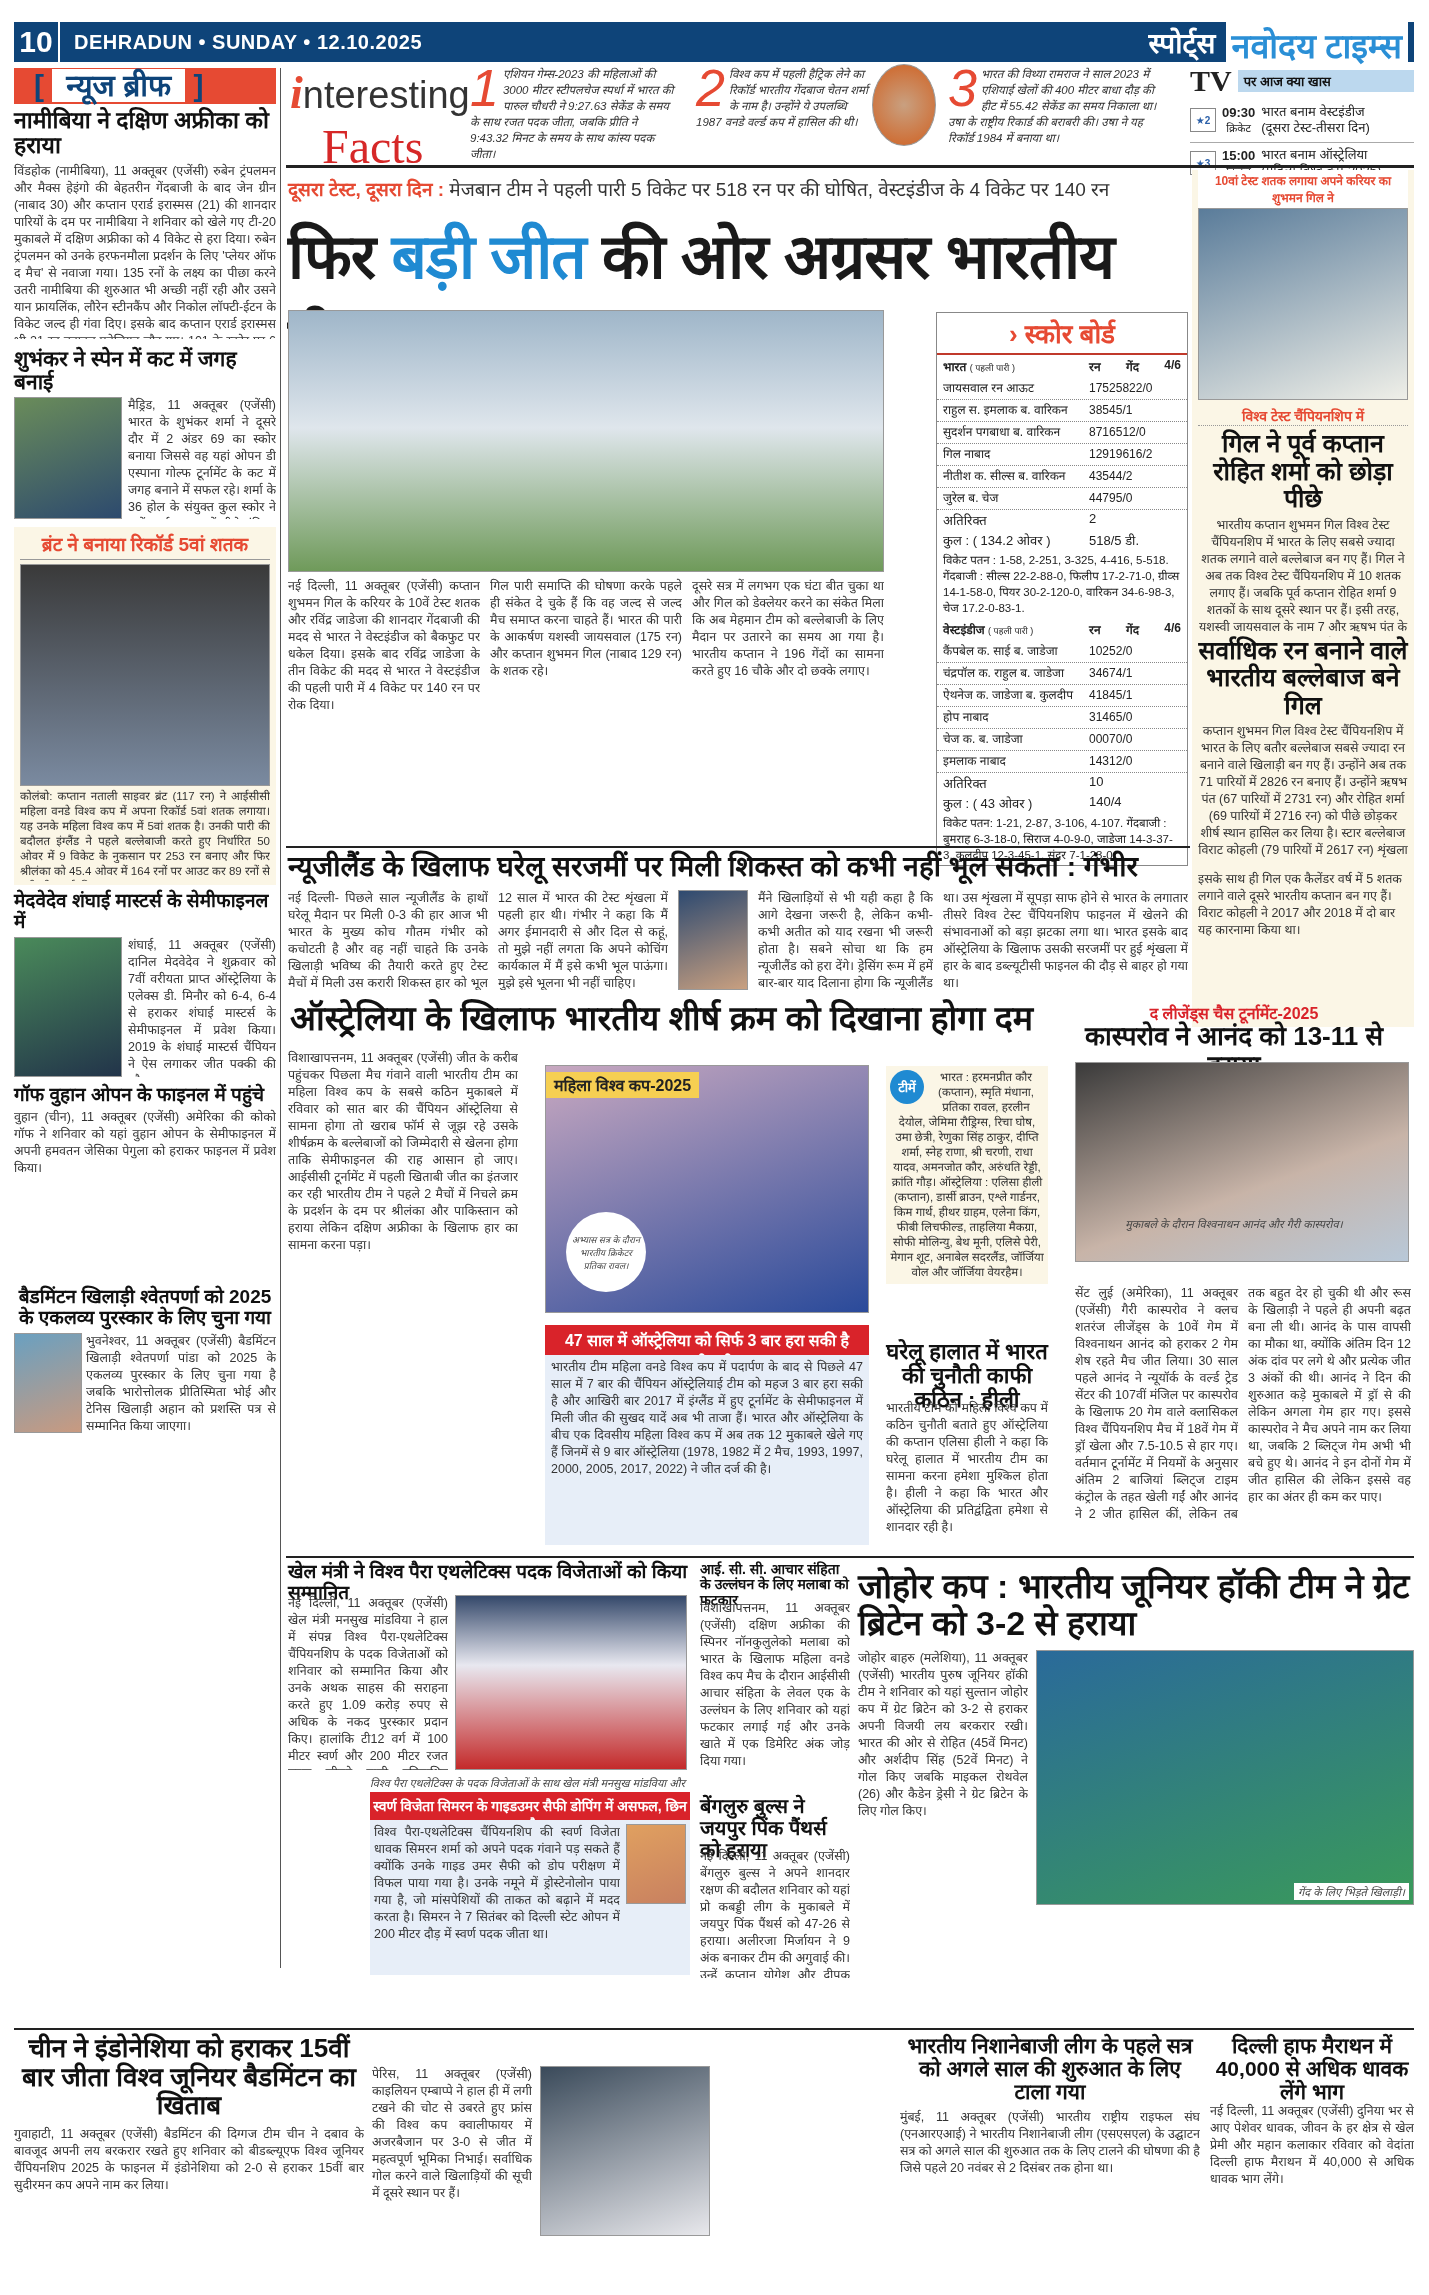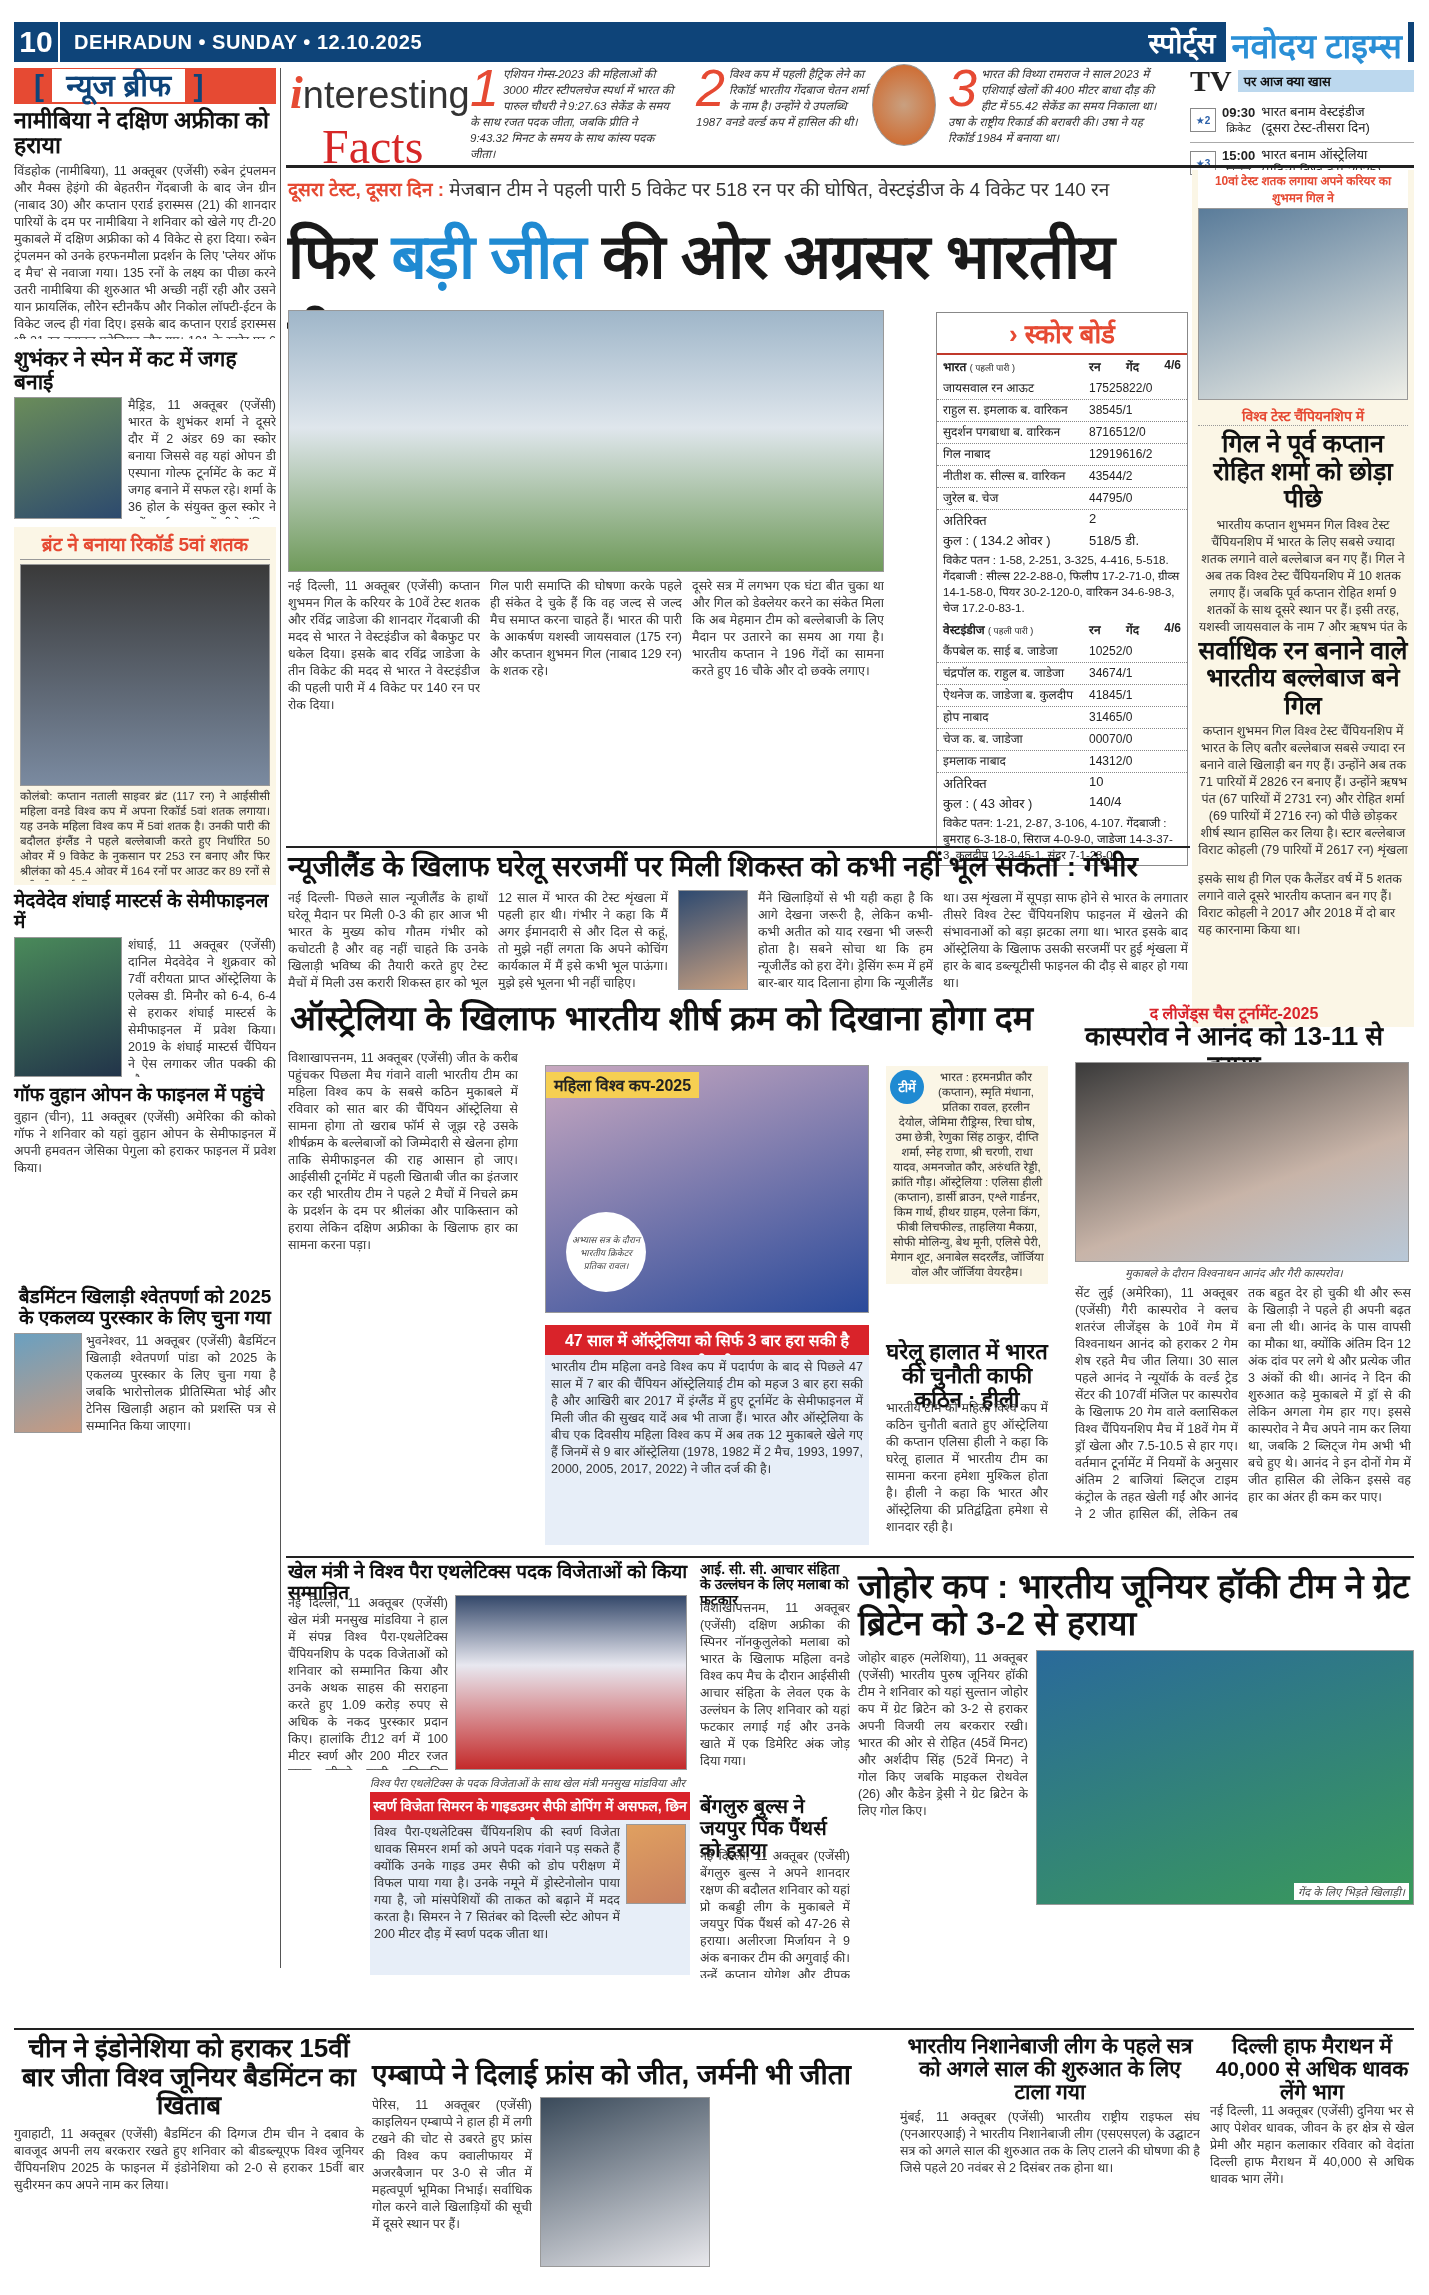--- a/index.html
+++ b/index.html
@@ -294,21 +294,21 @@
 <div class="col pinkbox" style="left:886px;top:1066px;width:162px;padding:4px">
   <div class="teams-badge" style="float:left;margin-right:4px">टीमें</div>
   <p class="body" style="font-size:11.5px;line-height:15px;text-align:center">भारत : हरमनप्रीत कौर (कप्तान), स्मृति मंधाना, प्रतिका रावल, हरलीन देयोल, जेमिमा रौड्रिग्स, रिचा घोष, उमा छेत्री, रेणुका सिंह ठाकुर, दीप्ति शर्मा, स्नेह राणा, श्री चरणी, राधा यादव, अमनजोत कौर, अरुंधति रेड्डी, क्रांति गौड़। ऑस्ट्रेलिया : एलिसा हीली (कप्तान), डार्सी ब्राउन, एश्ले गार्डनर, किम गार्थ, हीथर ग्राहम, एलेना किंग, फीबी लिचफील्ड, ताहलिया मैकग्रा, सोफी मोलिन्यु, बेथ मूनी, एलिसे पेरी, मेगान शूट, अनाबेल सदरलैंड, जॉर्जिया वोल और जॉर्जिया वेयरहैम।</p>
 </div>
 <div class="col head" style="left:886px;top:1340px;width:162px;font-size:22px;text-align:center">घरेलू हालात में भारत की चुनौती काफी कठिन : हीली</div>
 <p class="col body" style="left:886px;top:1400px;width:162px;height:145px;overflow:hidden">भारतीय टीम को महिला विश्व कप में कठिन चुनौती बताते हुए ऑस्ट्रेलिया की कप्तान एलिसा हीली ने कहा कि घरेलू हालात में भारतीय टीम का सामना करना हमेशा मुश्किल होता है। हीली ने कहा कि भारत और ऑस्ट्रेलिया की प्रतिद्वंद्विता हमेशा से शानदार रही है।</p>
 
 <div class="col orange-kicker" style="left:1055px;top:1002px;width:358px;font-size:16px;color:#d9232a">द लीजेंड्स चैस टूर्नामेंट-2025</div>
 <div class="col head" style="left:1055px;top:1022px;width:358px;font-size:26px;text-align:center">कास्परोव ने आनंद को 13-11 से हराया</div>
 <div class="col photo" style="left:1075px;top:1062px;width:334px;height:200px;background:linear-gradient(160deg,#3a3a3a,#c8b4a8 60%,#b8c8d8)"></div>
-<div class="col caption" style="left:1055px;top:1265px;width:358px;text-align:center">मुकाबले के दौरान विश्वनाथन आनंद और गैरी कास्परोव।</div>
+<div class="col caption" style="left:1055px;top:1216px;width:358px;text-align:center">मुकाबले के दौरान विश्वनाथन आनंद और गैरी कास्परोव।</div>
 <p class="col body" style="left:1075px;top:1285px;width:336px;height:265px;overflow:hidden;column-count:2;column-gap:10px">सेंट लुई (अमेरिका), 11 अक्तूबर (एजेंसी) गैरी कास्परोव ने क्लच शतरंज लीजेंड्स के 10वें गेम में विश्वनाथन आनंद को हराकर 2 गेम शेष रहते मैच जीत लिया। 30 साल पहले आनंद ने न्यूयॉर्क के वर्ल्ड ट्रेड सेंटर की 107वीं मंजिल पर कास्परोव के खिलाफ 20 गेम वाले क्लासिकल विश्व चैंपियनशिप मैच में 18वें गेम में ड्रॉ खेला और 7.5-10.5 से हार गए। वर्तमान टूर्नामेंट में नियमों के अनुसार अंतिम 2 बाजियां ब्लिट्ज टाइम कंट्रोल के तहत खेली गईं और आनंद ने 2 जीत हासिल कीं, लेकिन तब तक बहुत देर हो चुकी थी और रूस के खिलाड़ी ने पहले ही अपनी बढ़त बना ली थी। आनंद के पास वापसी का मौका था, क्योंकि अंतिम दिन 12 अंक दांव पर लगे थे और प्रत्येक जीत 3 अंकों की थी। आनंद ने दिन की शुरुआत कड़े मुकाबले में ड्रॉ से की लेकिन अगला गेम हार गए। इससे कास्परोव ने मैच अपने नाम कर लिया था, जबकि 2 ब्लिट्ज गेम अभी भी बचे हुए थे। आनंद ने इन दोनों गेम में जीत हासिल की लेकिन इससे वह हार का अंतर ही कम कर पाए।</p>
 
 <div class="abs rule" style="left:286px;top:1556px;width:1128px;height:2px"></div>
 <div class="col head" style="left:288px;top:1562px;width:400px;font-size:19px">खेल मंत्री ने विश्व पैरा एथलेटिक्स पदक विजेताओं को किया सम्मानित</div>
 <p class="col body" style="left:288px;top:1595px;width:160px;height:175px;overflow:hidden">नई दिल्ली, 11 अक्तूबर (एजेंसी) खेल मंत्री मनसुख मांडविया ने हाल में संपन्न विश्व पैरा-एथलेटिक्स चैंपियनशिप के पदक विजेताओं को शनिवार को सम्मानित किया और उनके अथक साहस की सराहना करते हुए 1.09 करोड़ रुपए से अधिक के नकद पुरस्कार प्रदान किए। हालांकि टी12 वर्ग में 100 मीटर स्वर्ण और 200 मीटर रजत पदक जीतने वाली दृष्टिबाधित धाविका सिमरन शर्मा समारोह में शामिल नहीं हुईं।</p>
 <div class="col photo" style="left:455px;top:1595px;width:232px;height:175px;background:linear-gradient(180deg,#34486a,#e8e8f0 40%,#c42a2a)"></div>
 <div class="col caption" style="left:370px;top:1775px;width:320px">विश्व पैरा एथलेटिक्स के पदक विजेताओं के साथ खेल मंत्री मनसुख मांडविया और अन्य।</div>
 <div class="col redbar" style="left:370px;top:1792px;width:320px;font-size:14px;padding:4px 2px">स्वर्ण विजेता सिमरन के गाइडउमर सैफी डोपिंग में असफल, छिन सकता है पदक</div>
 <div class="col bluebox" style="left:370px;top:1820px;width:320px;height:155px;padding:4px;display:flex;gap:6px">
   <p class="body" style="flex:1;height:145px;overflow:hidden">विश्व पैरा-एथलेटिक्स चैंपियनशिप की स्वर्ण विजेता धावक सिमरन शर्मा को अपने पदक गंवाने पड़ सकते हैं क्योंकि उनके गाइड उमर सैफी को डोप परीक्षण में विफल पाया गया है। उनके नमूने में ड्रोस्टेनोलोन पाया गया है, जो मांसपेशियों की ताकत को बढ़ाने में मदद करता है। सिमरन ने 7 सितंबर को दिल्ली स्टेट ओपन में 200 मीटर दौड़ में स्वर्ण पदक जीता था।</p>
@@ -325,21 +325,20 @@
 <div class="col photo" style="left:1036px;top:1650px;width:378px;height:255px;background:linear-gradient(160deg,#2a6a9a,#3a9a5a)">
   <span class="caption" style="position:absolute;right:4px;bottom:4px;background:#fff;padding:1px 4px">गेंद के लिए भिड़ते खिलाड़ी।</span>
 </div>
 
 <div class="abs rule" style="left:14px;top:2028px;width:1400px;height:2px"></div>
 <div class="col" style="left:14px;top:2034px;width:350px">
   <div class="head" style="font-size:26px;text-align:center">चीन ने इंडोनेशिया को हराकर 15वीं बार जीता विश्व जूनियर बैडमिंटन का खिताब</div>
   <p class="body" style="margin-top:6px;height:160px;overflow:hidden">गुवाहाटी, 11 अक्तूबर (एजेंसी) बैडमिंटन की दिग्गज टीम चीन ने दबाव के बावजूद अपनी लय बरकरार रखते हुए शनिवार को बीडब्ल्यूएफ विश्व जूनियर चैंपियनशिप 2025 के फाइनल में इंडोनेशिया को 2-0 से हराकर 15वीं बार सुदीरमन कप अपने नाम कर लिया।</p>
 </div>
 <div class="col" style="left:372px;top:2060px;width:520px">
-  <div class="head" style="font-size:28px">एम्बाप्पे ने दिलाई फ्रांस को जीत, जर्मनी भी जीता</div>
   <div style="display:flex;gap:8px;margin-top:6px">
     <p class="body" style="width:160px;height:170px;overflow:hidden">पेरिस, 11 अक्तूबर (एजेंसी) काइलियन एम्बाप्पे ने हाल ही में लगी टखने की चोट से उबरते हुए फ्रांस की विश्व कप क्वालीफायर में अजरबैजान पर 3-0 से जीत में महत्वपूर्ण भूमिका निभाई। सर्वाधिक गोल करने वाले खिलाड़ियों की सूची में दूसरे स्थान पर हैं।</p>
     <div class="photo" style="width:170px;height:170px;background:linear-gradient(160deg,#3a4a5a,#e8e8ec)"></div>
   </div>
 </div>
 <div class="col" style="left:900px;top:2034px;width:300px">
   <div class="head" style="font-size:21px;text-align:center">भारतीय निशानेबाजी लीग के पहले सत्र को अगले साल की शुरुआत के लिए टाला गया</div>
   <p class="body" style="margin-top:6px;height:160px;overflow:hidden">मुंबई, 11 अक्तूबर (एजेंसी) भारतीय राष्ट्रीय राइफल संघ (एनआरएआई) ने भारतीय निशानेबाजी लीग (एसएसएल) के उद्घाटन सत्र को अगले साल की शुरुआत तक के लिए टालने की घोषणा की है जिसे पहले 20 नवंबर से 2 दिसंबर तक होना था।</p>
 </div>
 <div class="col" style="left:1210px;top:2034px;width:204px">

